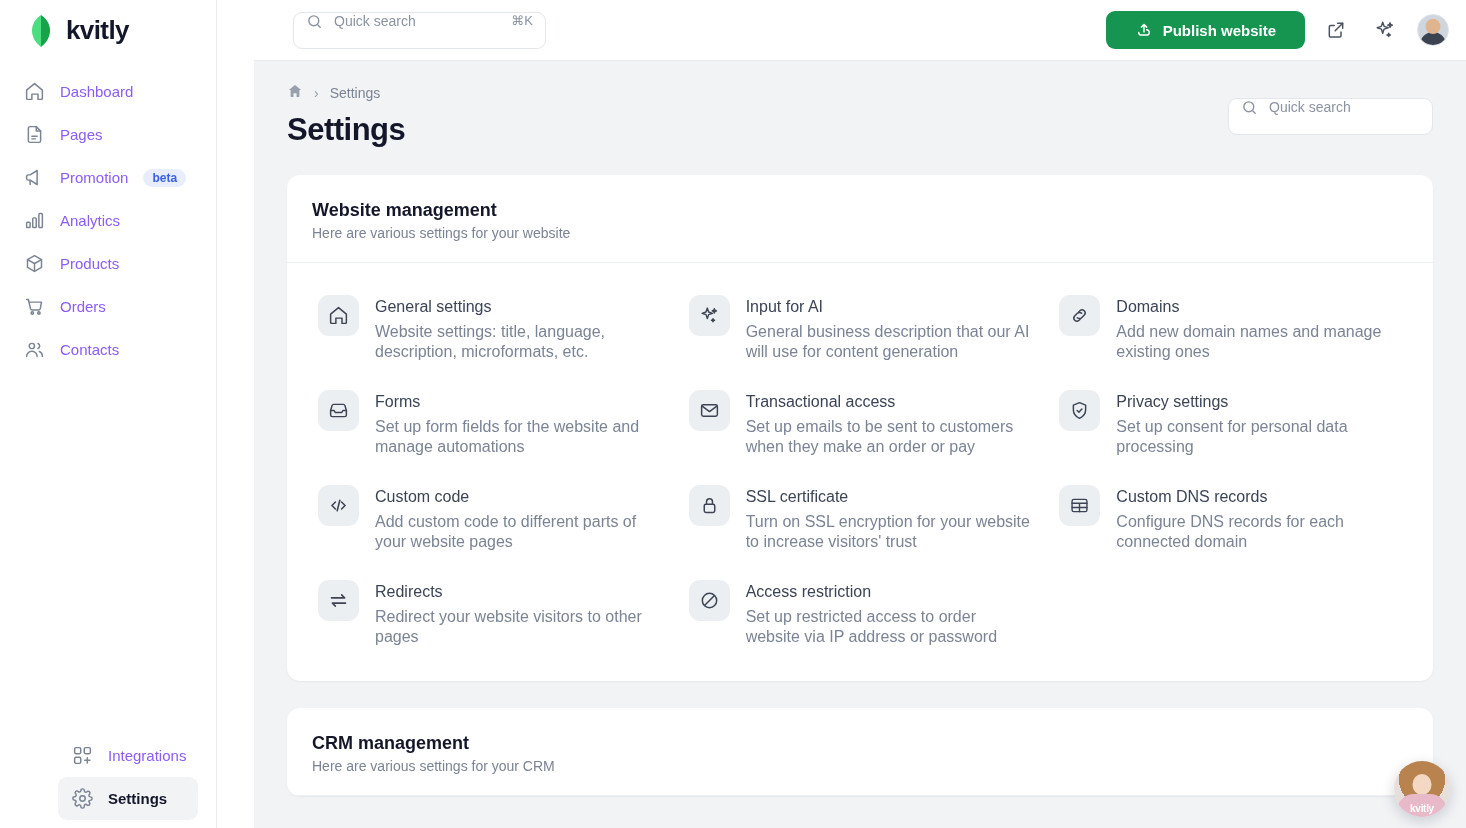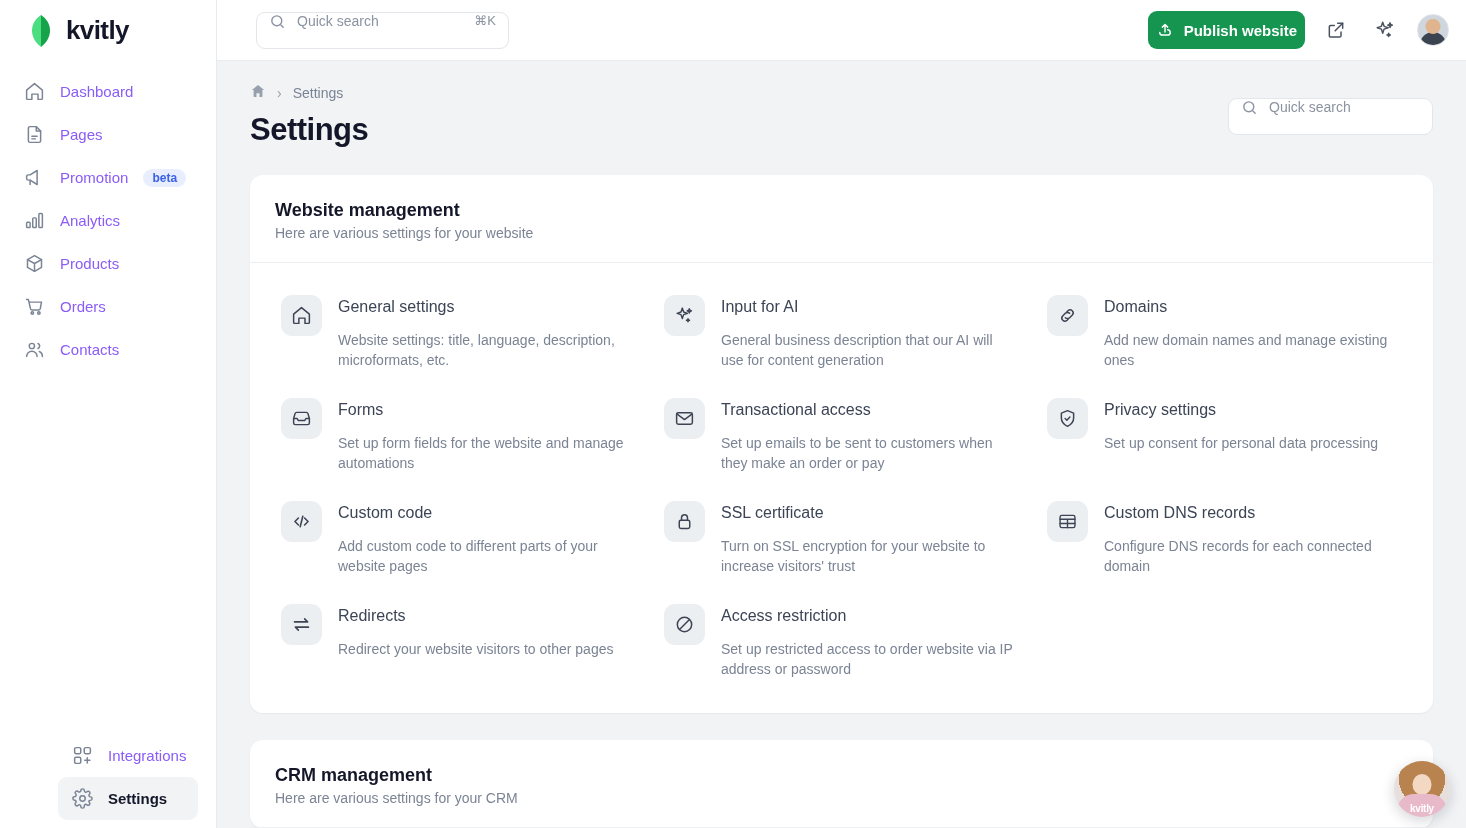--- a/index.html
+++ b/index.html
@@ -2,21 +2,21 @@
 <html><head>
 <meta charset="utf-8">
 <style>
   * { box-sizing: border-box; margin: 0; padding: 0; }
   html, body {
     width: 1466px; height: 828px;
     font-family: "Liberation Sans", sans-serif;
     background: #ffffff;
     overflow: hidden;
   }
-  .app { display: flex; width: 1466px; height: 828px; }
+  .app { display: flex; width: 1466px; height: 828px; gap: 37px; }
 
   
   .sidebar {
     width: 217px; height: 828px; flex: 0 0 217px;
     background: #ffffff;
     border-right: 1px solid #e9ecef;
     display: flex; flex-direction: column;
     position: relative;
   }
   .brand { display: flex; align-items: center; gap: 9px; padding: 14px 0 14px 25px; height: 61px; }
@@ -49,21 +49,21 @@
     width: 253px; height: 37px; border: 1px solid #e3e6ea;
     border-radius: 9px; display: flex; align-items: flex-start;
     gap: 11px; padding: 0 12px; background: #fff; cursor: text;
   }
   .search-box .ph { font-size: 14px; color: #8b93a1; flex: 1 1 auto; }
   .search-box .kbd { font-size: 13px; color: #8b93a1; }
   .topbar-spacer { flex: 1 1 auto; }
   .publish-btn {
     display: flex; align-items: center; gap: 10px;
     background: #15954f; color: #fff; border: none;
-    height: 38px; border-radius: 9px; padding: 0 8px;
+    height: 38px; border-radius: 9px; padding: 0 29px;
     font-size: 15px; font-weight: 600; cursor: pointer;
     font-family: "Liberation Sans", sans-serif;
   }
   .icon-btn {
     width: 36px; height: 36px; margin-left: 13px;
     display: flex; align-items: center; justify-content: center;
     color: #4b5360; cursor: pointer; border-radius: 8px; background: none; border: none;
   }
   .avatar {
     width: 32px; height: 32px; border-radius: 50%; margin-left: 14px;
@@ -104,21 +104,21 @@
     padding: 23px 17px 25px 17px; row-gap: 10px;
   }
   .tile { display: flex; gap: 16px; padding: 9px 14px 9px 14px; border-radius: 10px; cursor: pointer; align-items: flex-start; }
   .tile-icon {
     width: 41px; height: 41px; flex: 0 0 41px; border-radius: 11px;
     background: #eceff2; color: #3d4555;
     display: flex; align-items: center; justify-content: center;
   }
   .tile-text { padding-top: 1px; min-width: 0; }
   .tile-title { font-size: 16px; color: #3b4455; line-height: 21px; }
-  .tile-desc { font-size: 14px; color: #7b8494; line-height: 20px; margin-top: 13px; }
+  .tile-desc { font-size: 16px; color: #7b8494; line-height: 20px; margin-top: 5px; }
 
   
   .chat-widget {
     position: absolute; right: 16px; bottom: 11px;
     width: 56px; height: 56px; border-radius: 50%;
     overflow: hidden; cursor: pointer;
     box-shadow: 0 4px 14px rgba(16,24,40,.18);
     background: radial-gradient(circle at 50% 38%, #f0d8c6 0 22%, #e6dfdb 23% 100%);
   }
   .chat-hair { position: absolute; inset: 0; background:

